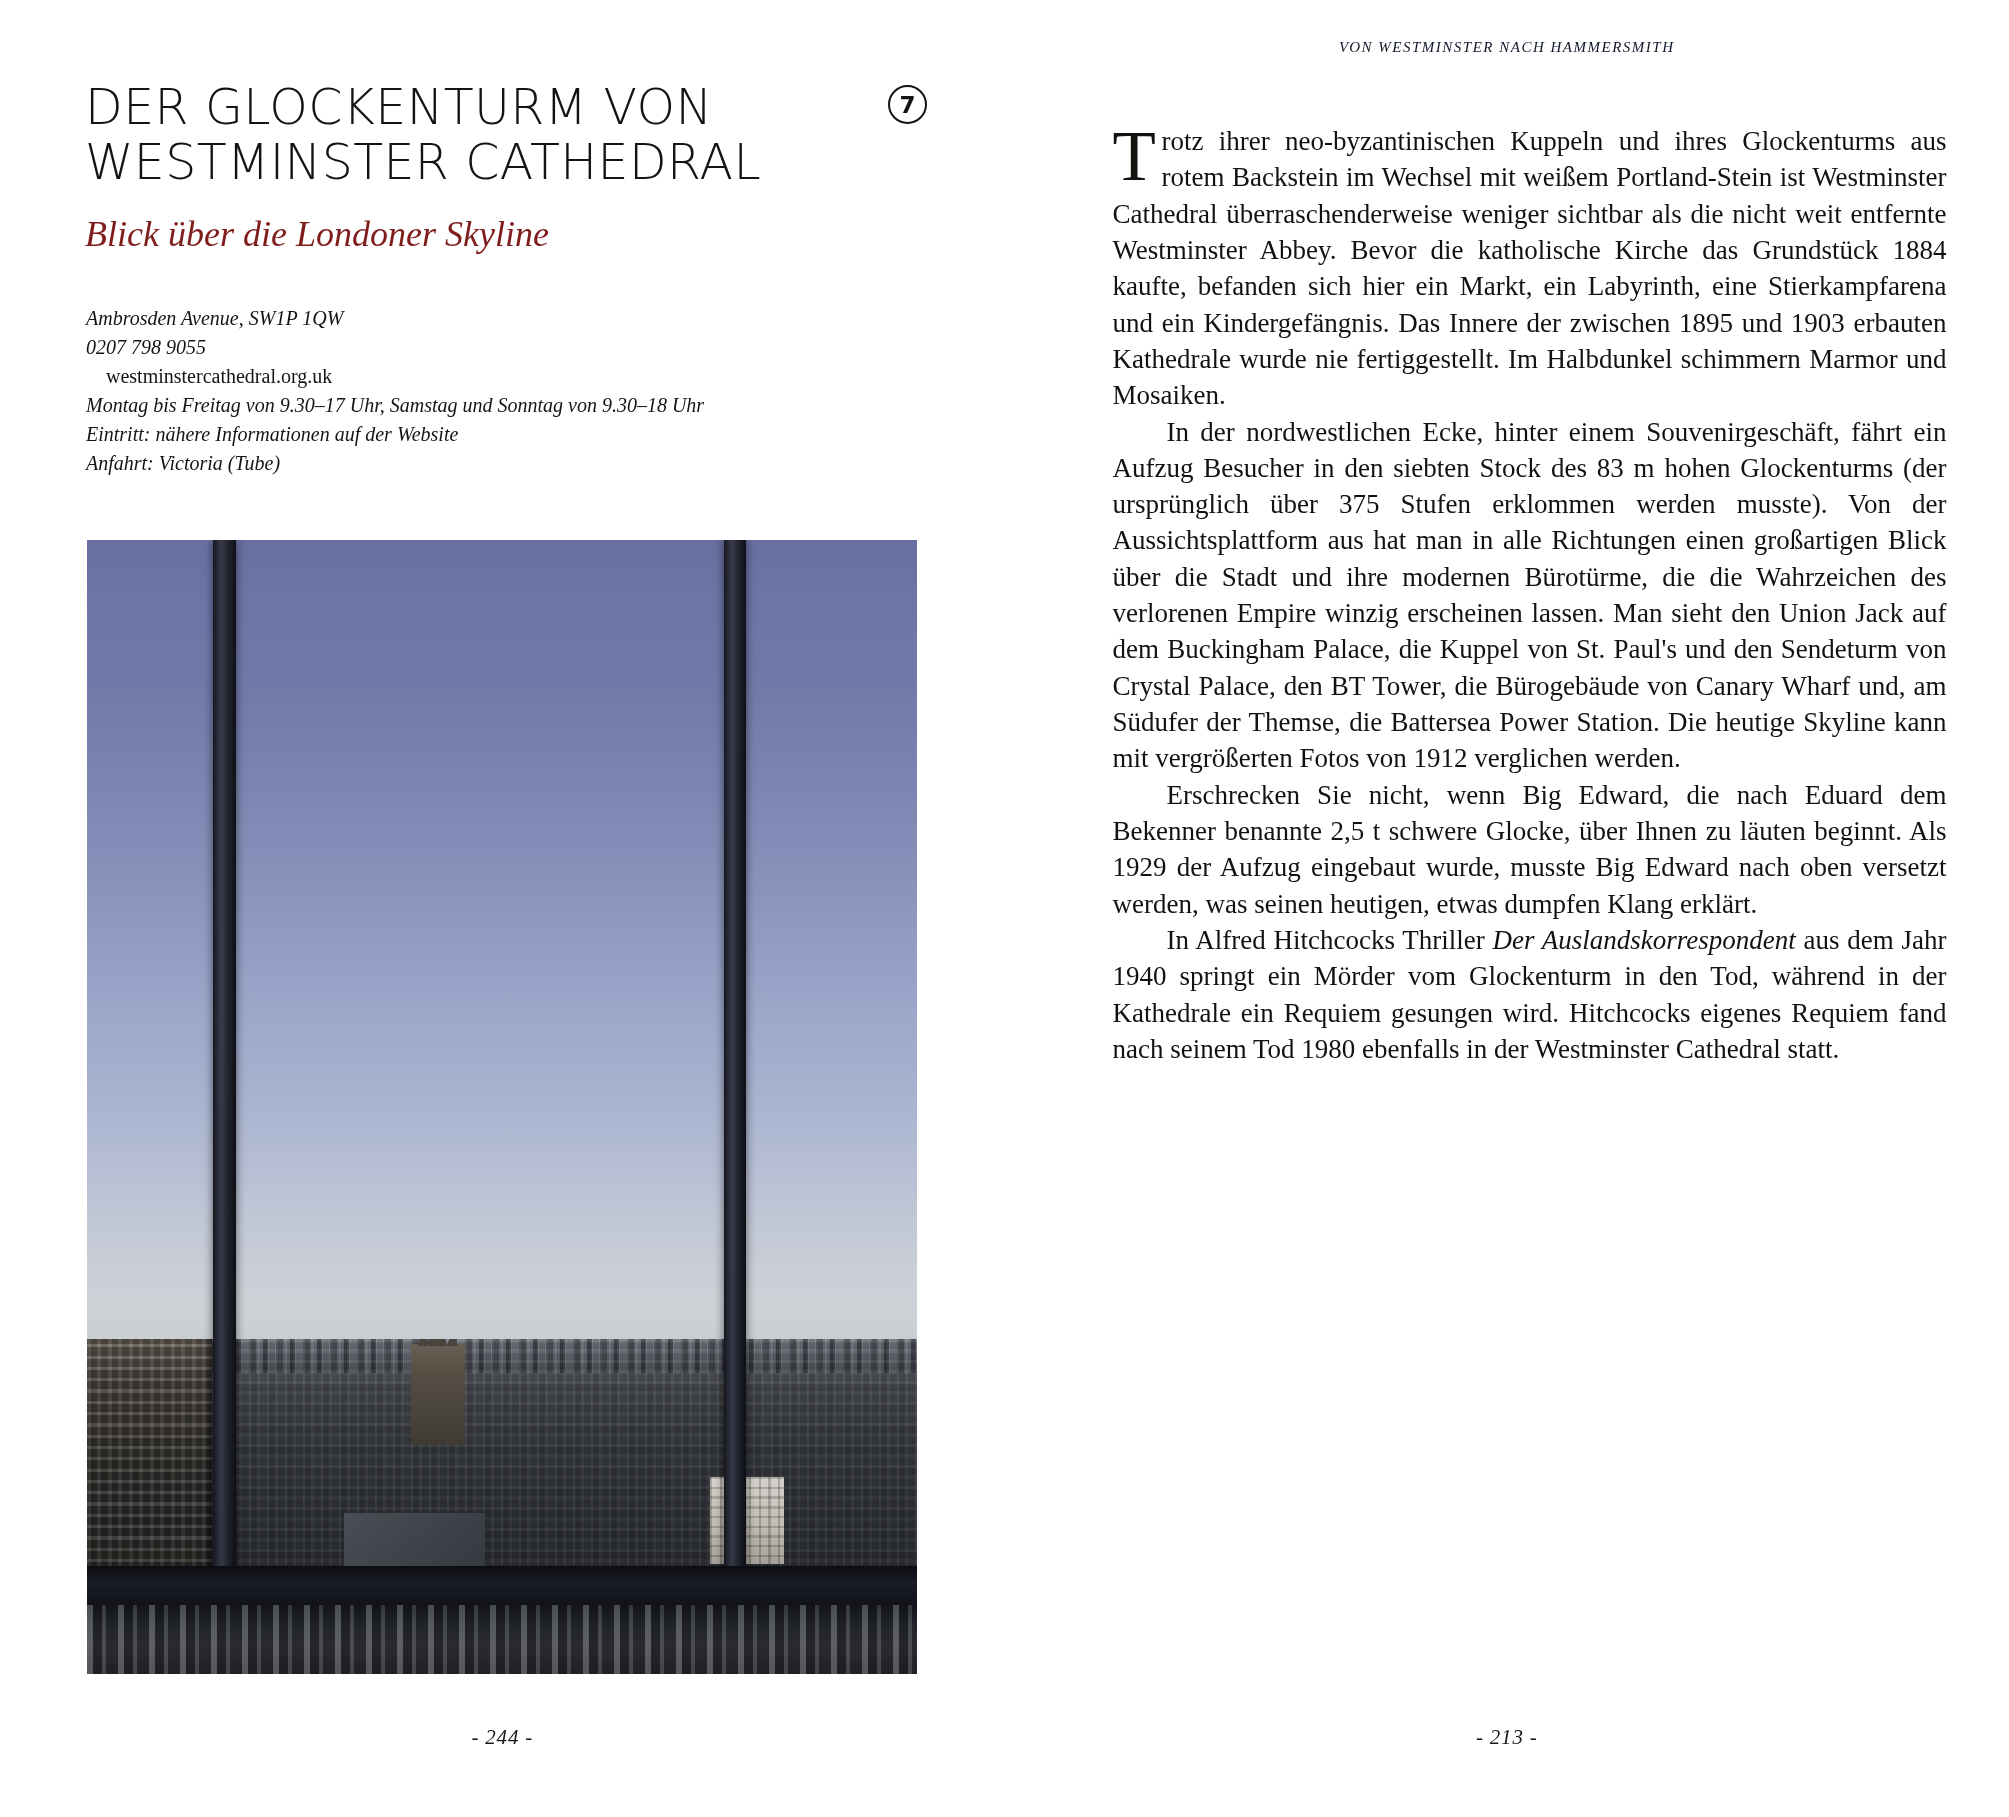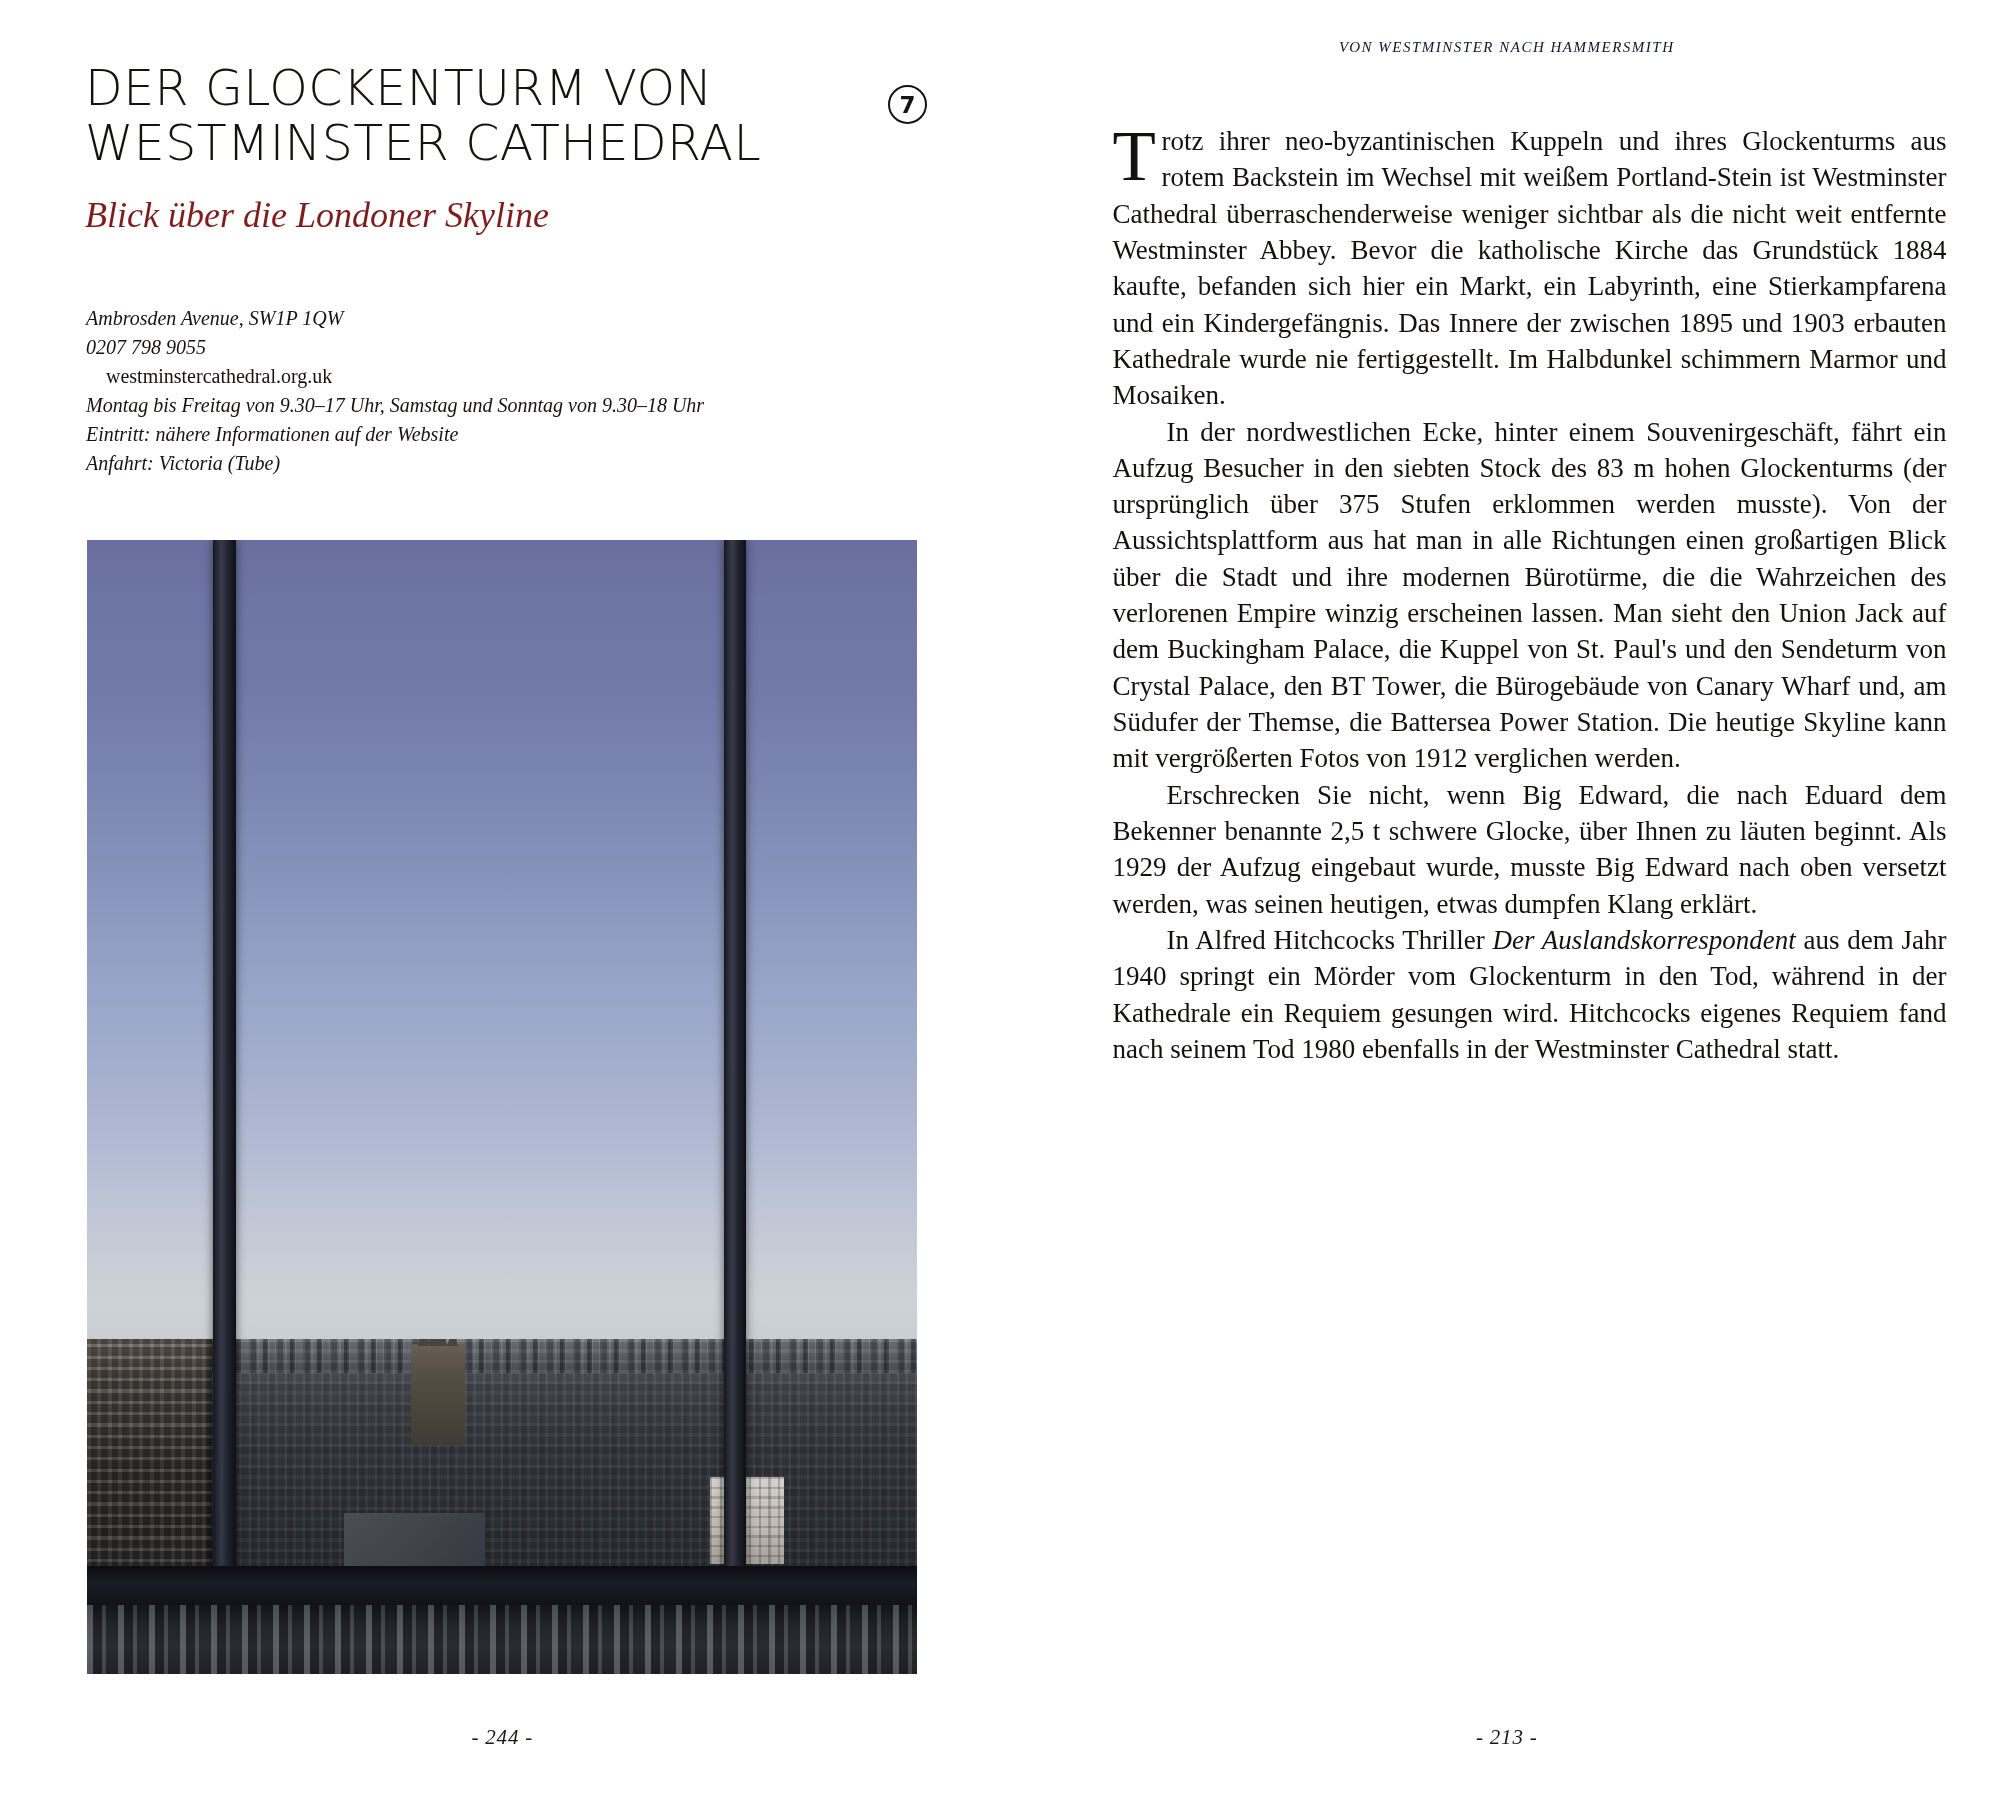--- a/index.html
+++ b/index.html
@@ -32,21 +32,21 @@
     position: relative;
     width: 1005px;
     height: 1818px;
     box-sizing: border-box;
   }
 
   
   .title-block {
     position: absolute;
     left: 85px;
-    top: 62px;
+    top: 81px;
     width: 729px;
   }
   .poi-title {
     font-family: "DejaVu Sans", sans-serif;
     font-weight: 300;
     font-size: 49px;
     line-height: 1.12;
     letter-spacing: 0.4px;
     color: #15130f;
     margin: 0;

